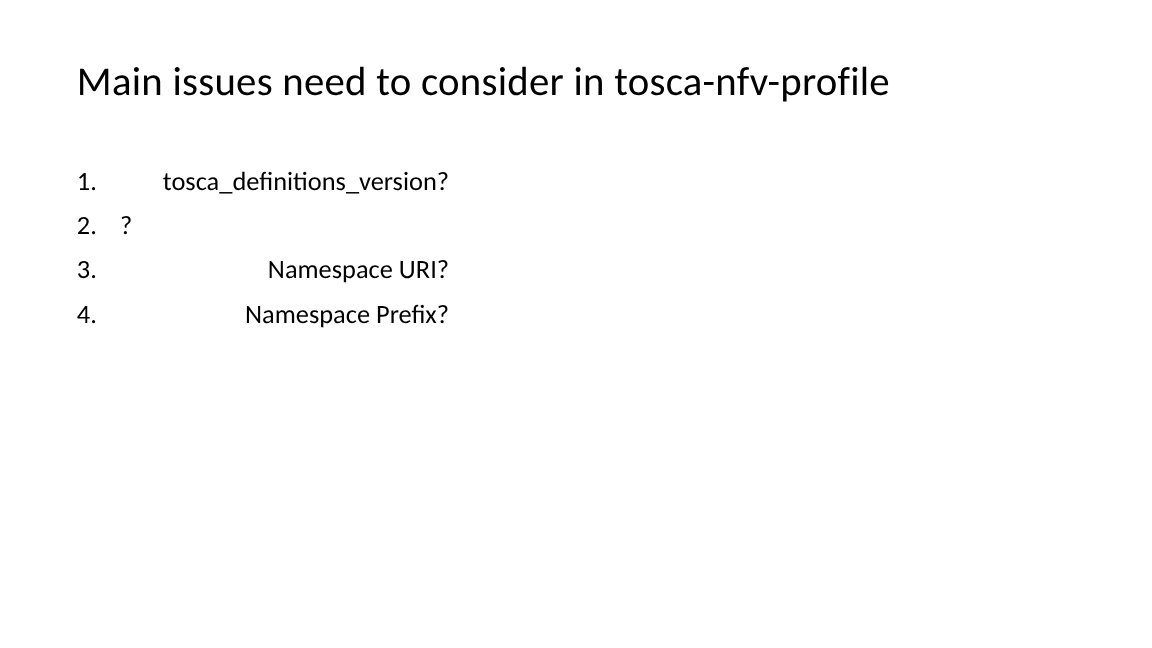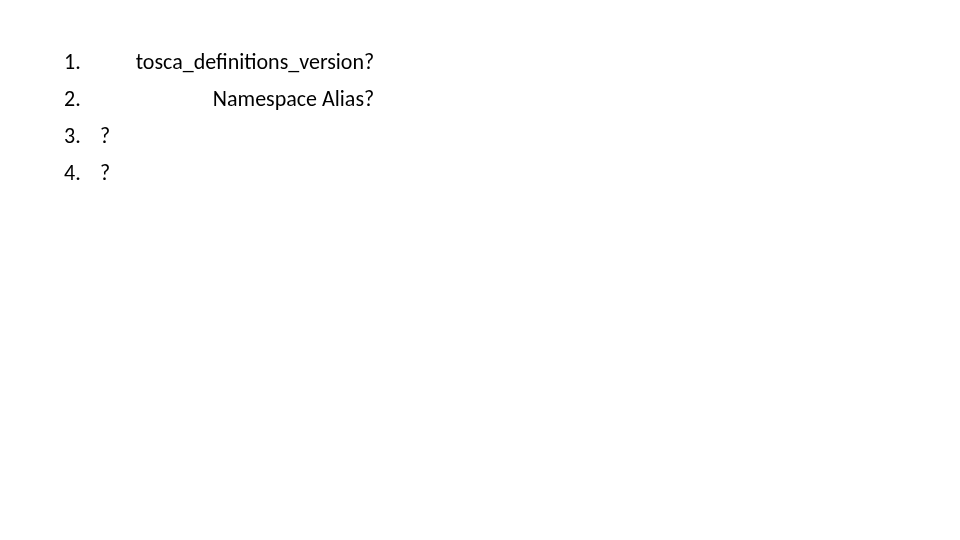--- a/index.html
+++ b/index.html
@@ -46,33 +46,35 @@
       text-align: right;
     }
     .qmark {
       width: 20px;
     }
   </style>
 </head>
 <body>
 
 <div class="slide">
+  <h1 class="title">Main issues need to consider in tosca-nfv-profile</h1>
   <div class="list">
     <div class="list-row">
       <span class="num">1.</span>
       <span class="item-text">tosca_definitions_version</span>
       <span class="qmark">?</span>
     </div>
     <div class="list-row">
       <span class="num">2.</span>
-      <span class="item-text">Namespace Alias</span>
       <span class="qmark">?</span>
     </div>
     <div class="list-row">
       <span class="num">3.</span>
+      <span class="item-text">Namespace URI</span>
       <span class="qmark">?</span>
     </div>
     <div class="list-row">
       <span class="num">4.</span>
+      <span class="item-text">Namespace Prefix</span>
       <span class="qmark">?</span>
     </div>
   </div>
 </div>
 
 </body></html>

